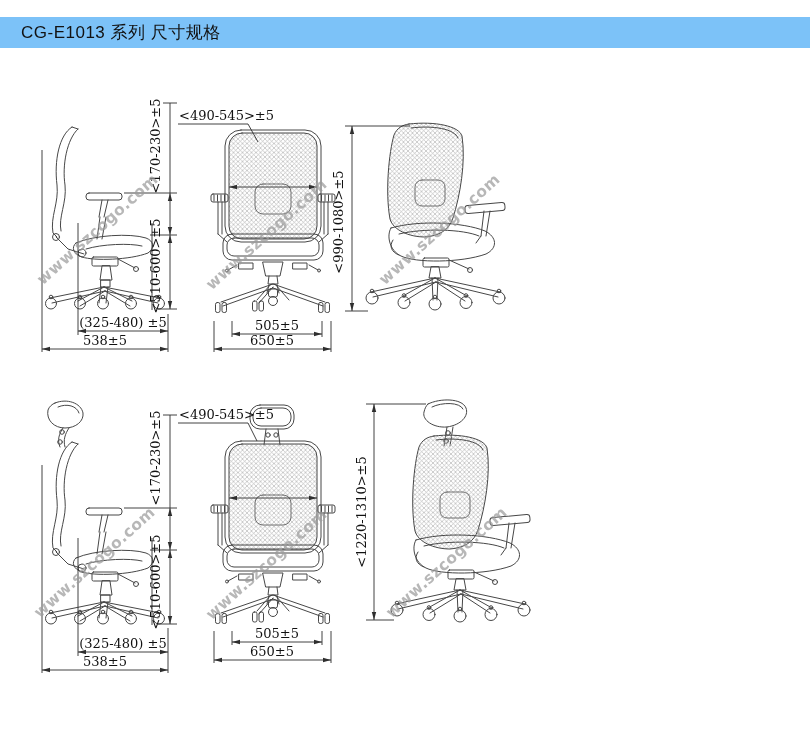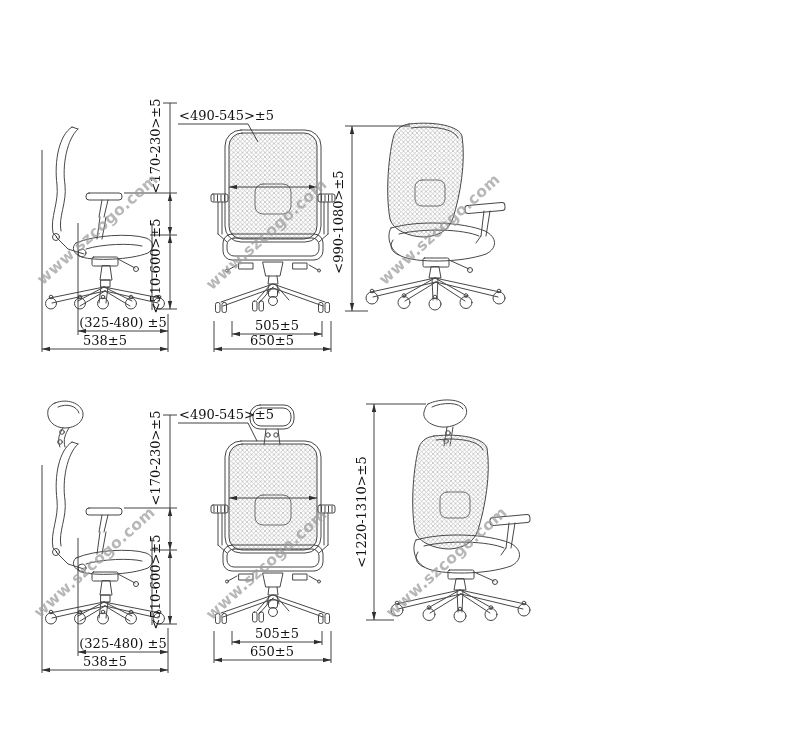--- a/index.html
+++ b/index.html
@@ -16,20 +16,23 @@
   .dt{font-family:"DejaVu Serif","Liberation Serif",serif;font-size:13px;fill:#111;}
   
   .wm{font-family:"DejaVu Sans","Liberation Sans",sans-serif;font-size:15.5px;font-weight:bold;
       fill:#9c9c9c;opacity:.72;letter-spacing:.5px;}
 </style>
 </head>
 <body>
 
 <div class="page">
 
+  <div class="titlebar">
+    <span class="title">CG-E1013 系列 尺寸规格</span>
+  </div>
 
   <svg width="0" height="0" style="position:absolute" aria-hidden="true">
     <defs>
       <pattern id="meshPat" width="4.5" height="4.5" patternUnits="userSpaceOnUse">
         <path d="M0,4.5 L4.5,0 M0,0 L4.5,4.5" stroke="#b3b3b3" stroke-width="0.65" fill="none"></path>
       </pattern>
 
       <g id="gSideChair" stroke="#474747" fill="none" stroke-width="1" stroke-linecap="round" stroke-linejoin="round">
         <path d="M30,0 C17,8 12,34 15,58 C17,76 8,90 11,106 L15,110"></path>
         <path d="M36,2 C25,12 20,38 23,58 C25,76 16,90 19,104"></path>

